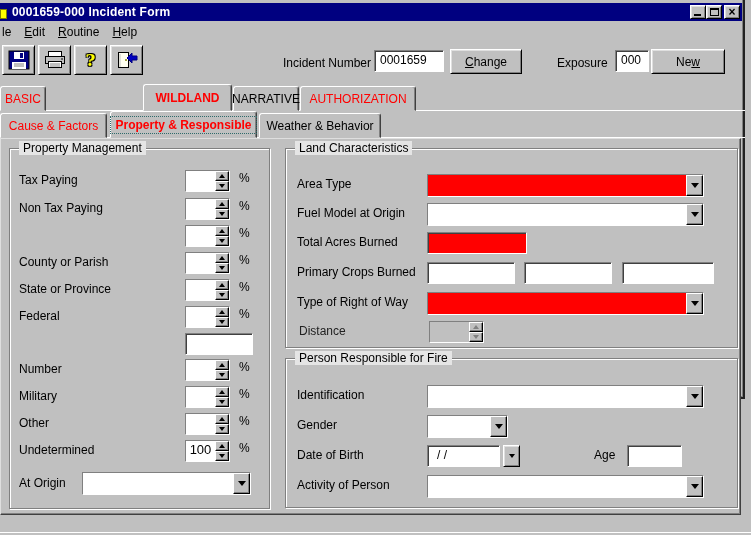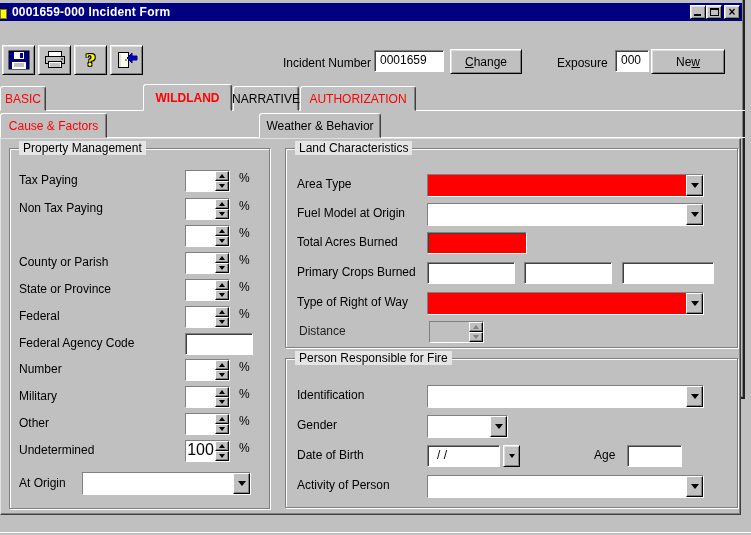--- a/index.html
+++ b/index.html
@@ -58,21 +58,21 @@
   
   #bodypanel { position:absolute; left:0; top:138px; width:741px; height:377px; background:#c0c0c0;
                border:1px solid; border-color:#dfdfdf #404040 #404040 #dfdfdf;
                box-shadow: inset -1px -1px 0 #808080; }
   .group { position:absolute; border:1px solid #808080;
            box-shadow: inset 1px 1px 0 #fff, 1px 1px 0 #fff; }
   .legend { position:absolute; top:-8px; left:9px; background:#e5e5e5; padding:0 4px; font-size:12px; white-space:nowrap; }
 
   
   .spin { position:absolute; display:flex; width:45px; height:22px; }
-  .spin .sp-field { flex:1; background:#fff; text-align:center; font-size:16px; line-height:18px; }
+  .spin .sp-field { flex:1; background:#fff; text-align:center; font-size:13px; line-height:18px; }
   .spin.disabled .sp-field { background:#c0c0c0; }
   .spin-btns { width:14px; display:flex; flex-direction:column; }
   .spin-btn { flex:1; background:#c0c0c0; border:1px solid; border-color:#fff #000 #000 #fff;
               box-shadow: inset -1px -1px 0 #808080; display:flex; align-items:center; justify-content:center; }
   .tri-up { width:0; height:0; border-left:3px solid transparent; border-right:3px solid transparent; border-bottom:4px solid #000; }
   .tri-dn { width:0; height:0; border-left:3px solid transparent; border-right:3px solid transparent; border-top:4px solid #000; }
   .spin.disabled .tri-up { border-bottom-color:#808080; }
   .spin.disabled .tri-dn { border-top-color:#808080; }
 
   
@@ -101,20 +101,26 @@
           </div>
         <div class="winbtn">
             <span class="glyph-max"></span>
           </div>
         <div class="winbtn close">
             <span>×</span>
           </div>
       </div>
     </div>
 
+    <div id="menubar">
+      <span class="menu-item"><span>le</span><span class="u"></span><span></span></span>
+      <span class="menu-item"><span></span><span class="u">E</span><span>dit</span></span>
+      <span class="menu-item"><span></span><span class="u">R</span><span>outine</span></span>
+      <span class="menu-item"><span></span><span class="u">H</span><span>elp</span></span>
+    </div>
 
     <div class="toolbtn raised" style="left:2px;">
       <svg width="22" height="20">
         <rect x="1" y="1" width="20" height="18" fill="#000080" stroke="#000"></rect>
         <rect x="6" y="2" width="10" height="7" fill="#fff"></rect>
         <rect x="12" y="3" width="3" height="5" fill="#000080"></rect>
         <rect x="4" y="12" width="14" height="7" fill="#fff"></rect>
         <line x1="6" y1="14" x2="16" y2="14" stroke="#808080"></line>
         <line x1="6" y1="16" x2="16" y2="16" stroke="#808080"></line>
       </svg>
@@ -163,20 +169,23 @@
         <span>NARRATIVE</span>
       </div>
     <div class="tab red" style="left:300px; top:86px; width:116px;">
         <span>AUTHORIZATION</span>
       </div>
 
     <div class="tabline" style="top:137px;"></div>
     <div class="tab red" style="left:0; top:113px; width:107px;">
         <span>Cause &amp; Factors</span>
       </div>
+    <div class="tab red active" style="left:110px; top:111px; width:147px; height:27px;">
+        <span class="focus-dotted">Property &amp; Responsible</span>
+      </div>
     <div class="tab" style="left:259px; top:113px; width:122px;">
         <span>Weather &amp; Behavior</span>
       </div>
 
     <div id="bodypanel">
 
       <div class="group" style="left:8px; top:9px; width:261px; height:361px;">
         <div class="legend">Property Management</div>
 
         <div class="lbl" style="left:9px; top:24px;">Tax Paying</div>
@@ -255,21 +264,20 @@
               <div class="spin-btn">
                 <i class="tri-up"></i>
               </div>
               <div class="spin-btn">
                 <i class="tri-dn"></i>
               </div>
             </div>
         </div>
         <div class="lbl" style="left:229px; top:158px;">%</div>
 
-        <div class="lbl" style="left:9px; top:187px;">Federal Agency Code</div>
         <div class="txtfield sunk" style="left:175px; top:184px; width:68px;"><span></span></div>
 
         <div class="lbl" style="left:9px; top:213px;">Number</div>
         <div class="spin sunk" style="left:175px; top:210px;">
           <div class="sp-field"></div>
           <div class="spin-btns">
               <div class="spin-btn">
                 <i class="tri-up"></i>
               </div>
               <div class="spin-btn">

